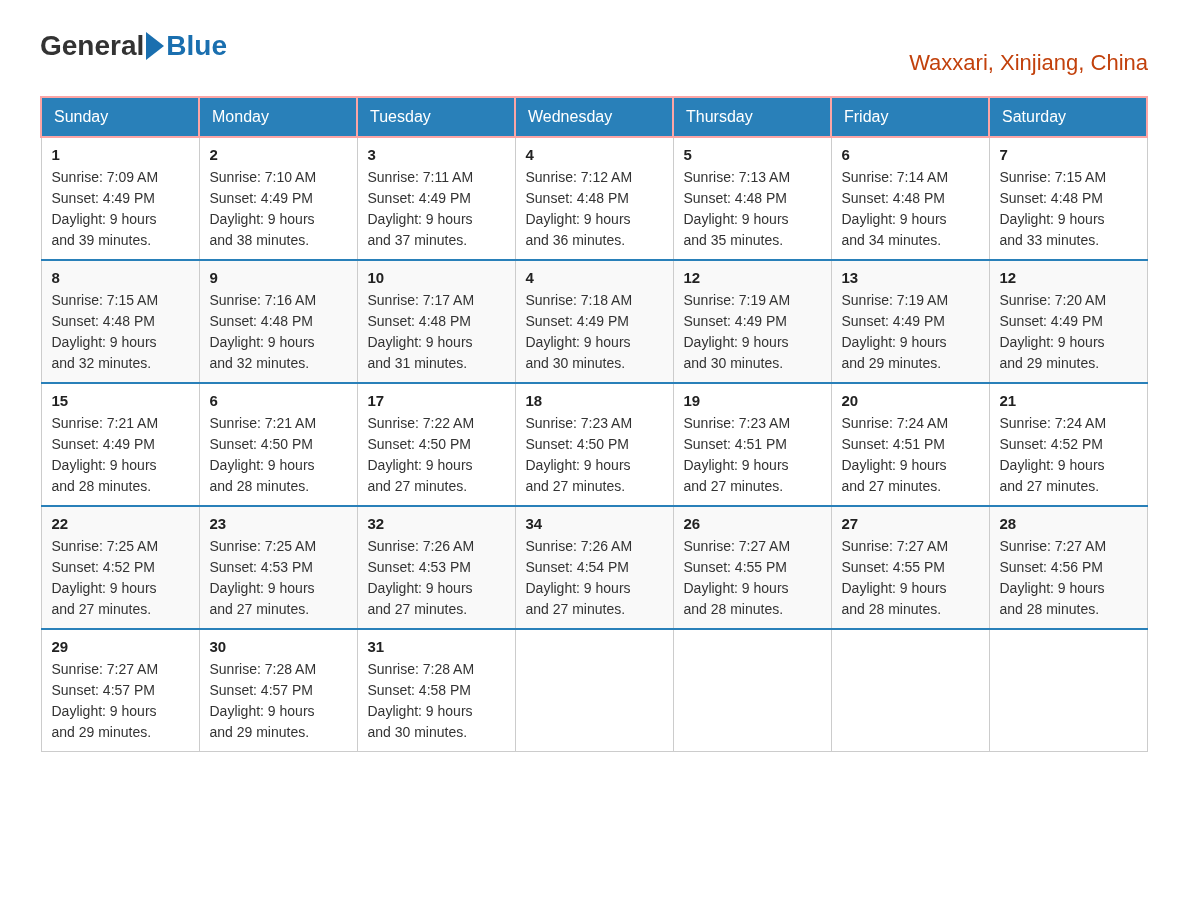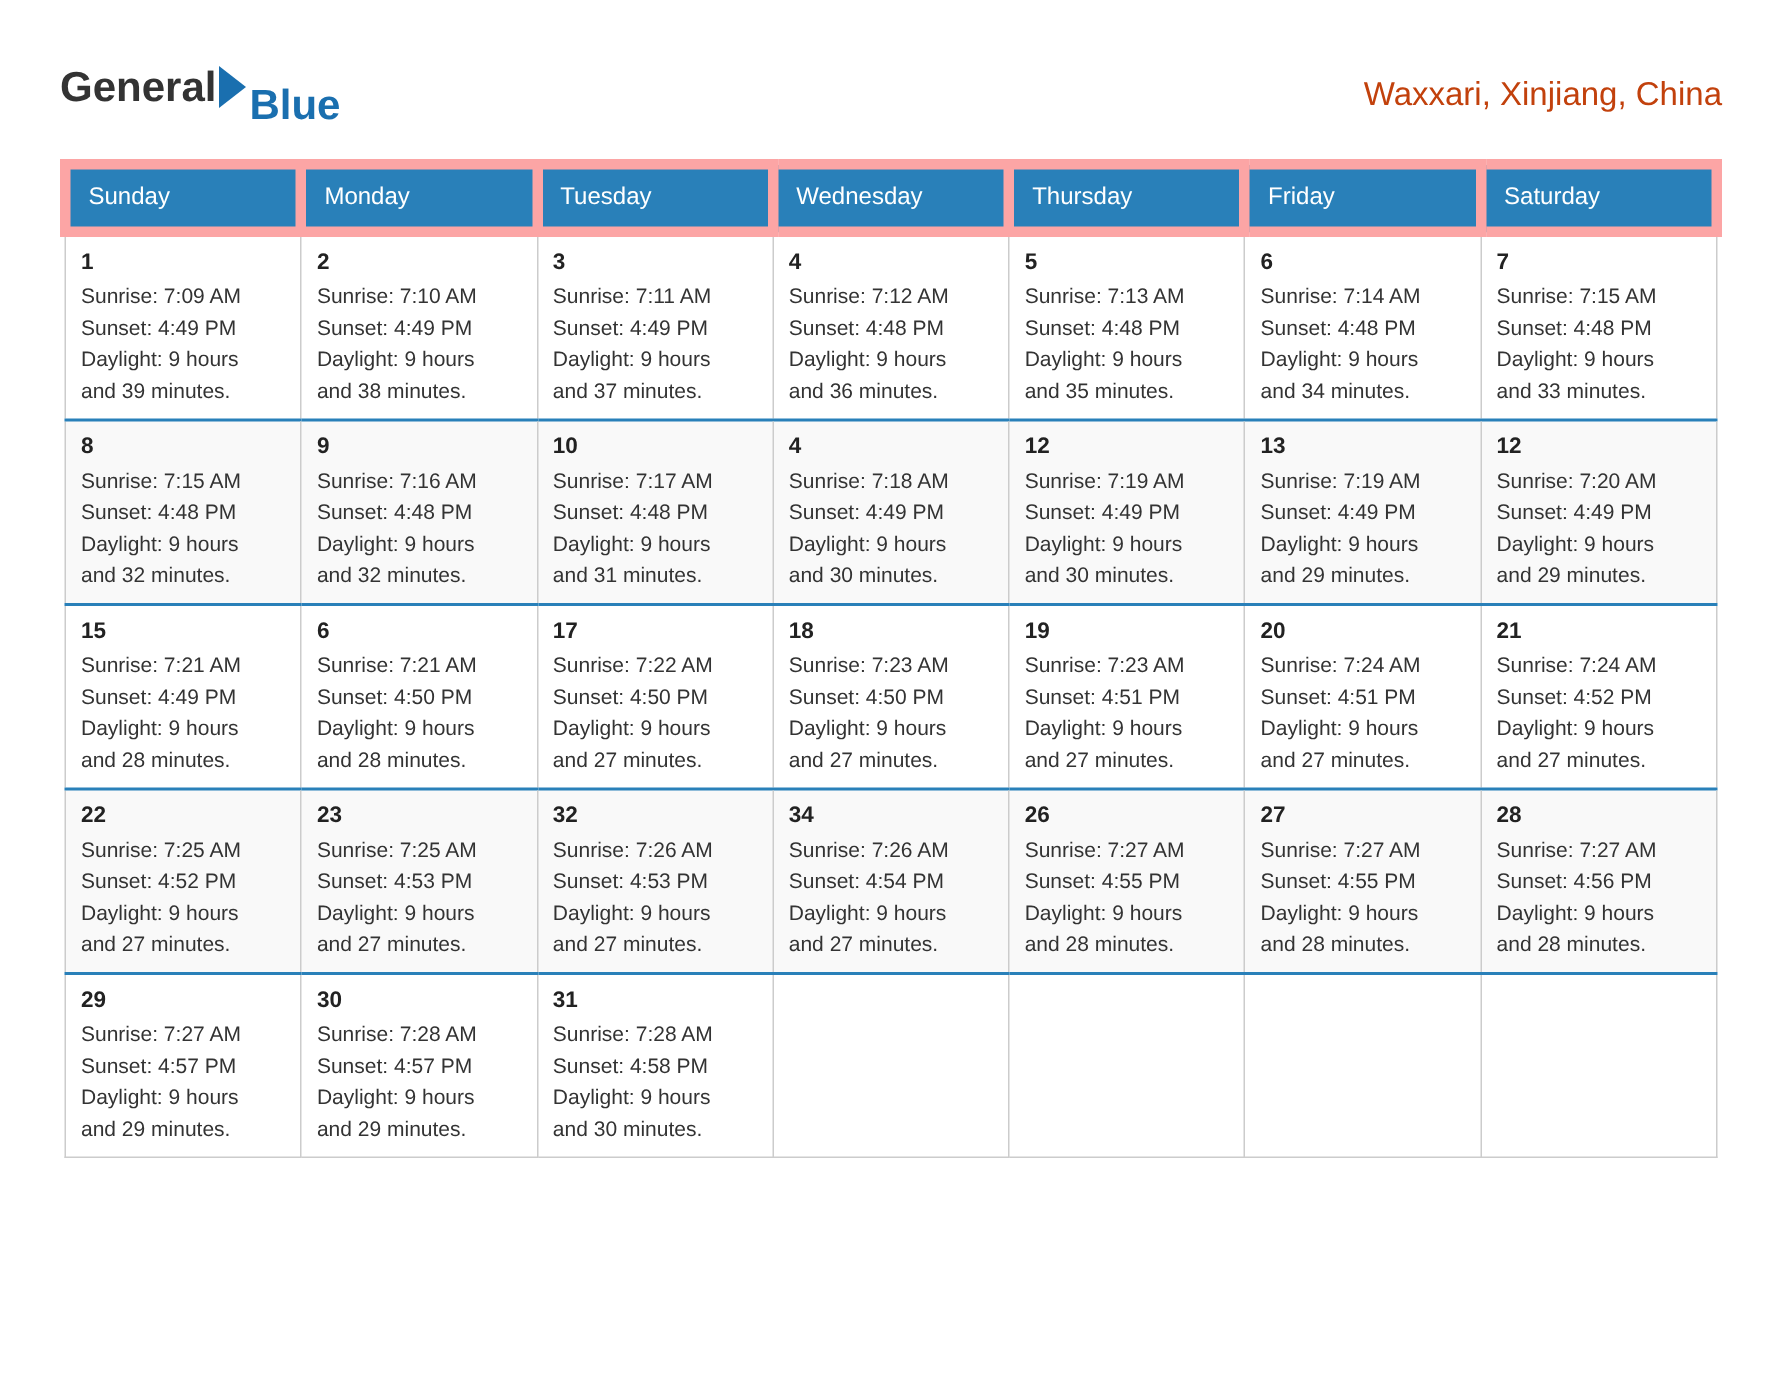--- a/index.html
+++ b/index.html
@@ -36,21 +36,20 @@
       border-top: 14px solid transparent;
       border-bottom: 14px solid transparent;
       border-left: 18px solid #1a6faf;
       margin: 0 2px;
       vertical-align: middle;
     }
     .logo-blue {
       color: #1a6faf;
       font-size: 28px;
       font-weight: bold;
-      margin-top: 24px;
     }
     .title-section {
       text-align: right;
     }
     .month-title {
       font-size: 52px;
       font-weight: normal;
       color: #222;
       line-height: 1.1;
     }
@@ -65,21 +64,21 @@
       border-collapse: collapse;
       margin-top: 10px;
     }
     .calendar th {
       background-color: #2980b9;
       color: #fff;
       padding: 10px 12px;
       text-align: left;
       font-size: 16px;
       font-weight: normal;
-      border: 7px solid #fca5a5;
+      border: 2px solid #fca5a5;
     }
     .calendar td {
       vertical-align: top;
       padding: 8px 10px;
       border: 1px solid #ccc;
       width: calc(100% / 7);
       min-height: 110px;
       font-size: 13px;
       color: #333;
       background: #fff;

